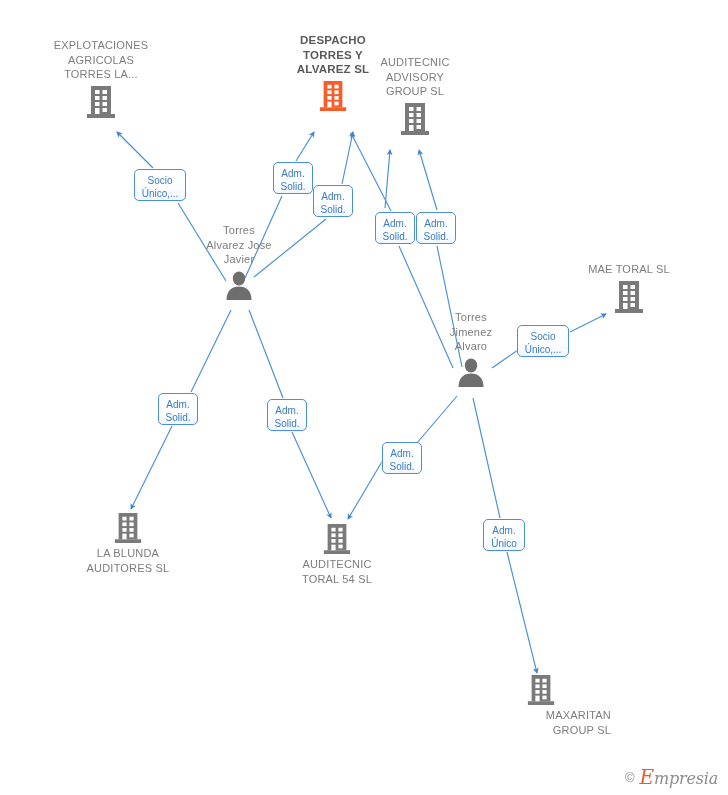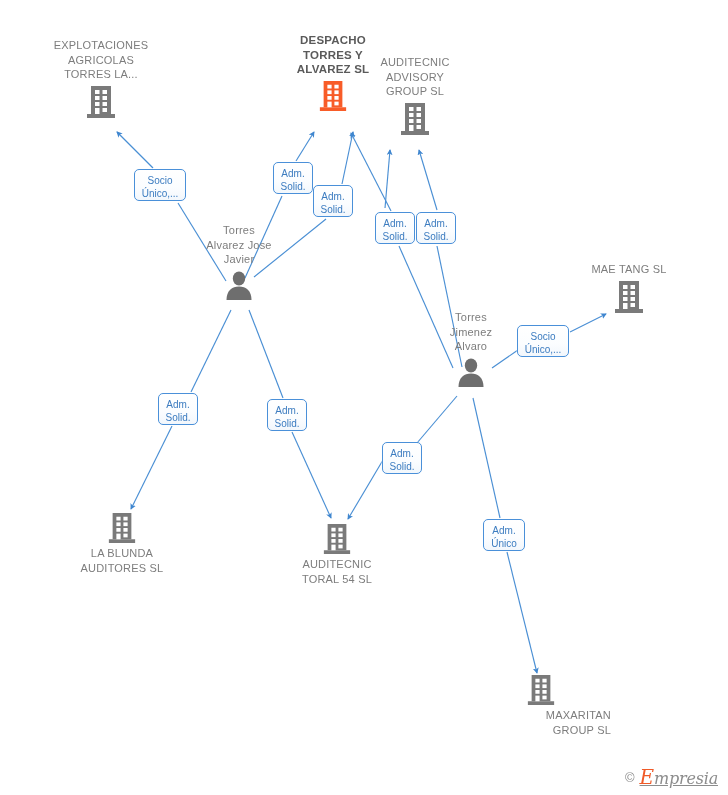--- a/index.html
+++ b/index.html
@@ -84,21 +84,20 @@
   #watermark .copy {
     font-size: 13px;
     color: #8c8c8c;
   }
   #watermark .brand {
     font-family: "DejaVu Serif", serif;
     font-style: italic;
     font-size: 16px;
     color: #8c8c8c;
     letter-spacing: -0.2px;
-    text-decoration: underline;
   }
   #watermark .brand .cap {
     color: #f05a28;
     font-size: 20px;
   }
 </style>
 </head>
 <body>
 
 <div id="canvas">
@@ -194,21 +193,21 @@
       <rect x="10" y="11" width="4.5" height="4" fill="#ffffff"></rect>
       <rect x="17.5" y="11" width="4.5" height="4" fill="#ffffff"></rect>
       <rect x="10" y="17" width="4.5" height="4" fill="#ffffff"></rect>
       <rect x="17.5" y="17" width="4.5" height="4" fill="#ffffff"></rect>
       <rect x="10" y="23" width="4.5" height="6" fill="#ffffff"></rect>
       <rect x="17.5" y="23" width="4.5" height="4" fill="#ffffff"></rect>
     </svg>
   </div>
 
   <div class="node caption-above" style="left:629px; top:262px;">
-    <div class="caption">MAE TANG SL</div>
+    <div class="caption">MAE TORAL SL</div>
     <svg class="glyph" width="32" height="34" viewBox="0 0 32 34">
       <rect x="6" y="1" width="20" height="28" fill="#7a7a7a"></rect>
       <rect x="2" y="29" width="28" height="4" fill="#7a7a7a"></rect>
       <rect x="10" y="5" width="4.5" height="4" fill="#ffffff"></rect>
       <rect x="17.5" y="5" width="4.5" height="4" fill="#ffffff"></rect>
       <rect x="10" y="11" width="4.5" height="4" fill="#ffffff"></rect>
       <rect x="17.5" y="11" width="4.5" height="4" fill="#ffffff"></rect>
       <rect x="10" y="17" width="4.5" height="4" fill="#ffffff"></rect>
       <rect x="17.5" y="17" width="4.5" height="4" fill="#ffffff"></rect>
       <rect x="10" y="23" width="4.5" height="6" fill="#ffffff"></rect>
@@ -229,21 +228,21 @@
   <div class="node caption-above" style="left:471px; top:310px;">
     <div class="caption">Torres
 Jimenez
 Alvaro</div>
     <svg class="glyph" width="30" height="30" viewBox="0 0 30 30">
       <ellipse cx="15" cy="8.5" rx="6.2" ry="7" fill="#6e6e6e"></ellipse>
       <path d="M 2.5 30 C 2.5 20.5 8 16.5 15 16.5 C 22 16.5 27.5 20.5 27.5 30 Z" fill="#6e6e6e"></path>
     </svg>
   </div>
 
-  <div class="node caption-below" style="left:122px; top:512px;">
+  <div class="node caption-below" style="left:128px; top:512px;">
     <svg class="glyph" width="30" height="32" viewBox="0 0 32 34">
       <rect x="6" y="1" width="20" height="28" fill="#7a7a7a"></rect>
       <rect x="2" y="29" width="28" height="4" fill="#7a7a7a"></rect>
       <rect x="10" y="5" width="4.5" height="4" fill="#ffffff"></rect>
       <rect x="17.5" y="5" width="4.5" height="4" fill="#ffffff"></rect>
       <rect x="10" y="11" width="4.5" height="4" fill="#ffffff"></rect>
       <rect x="17.5" y="11" width="4.5" height="4" fill="#ffffff"></rect>
       <rect x="10" y="17" width="4.5" height="4" fill="#ffffff"></rect>
       <rect x="17.5" y="17" width="4.5" height="4" fill="#ffffff"></rect>
       <rect x="10" y="23" width="4.5" height="6" fill="#ffffff"></rect>

